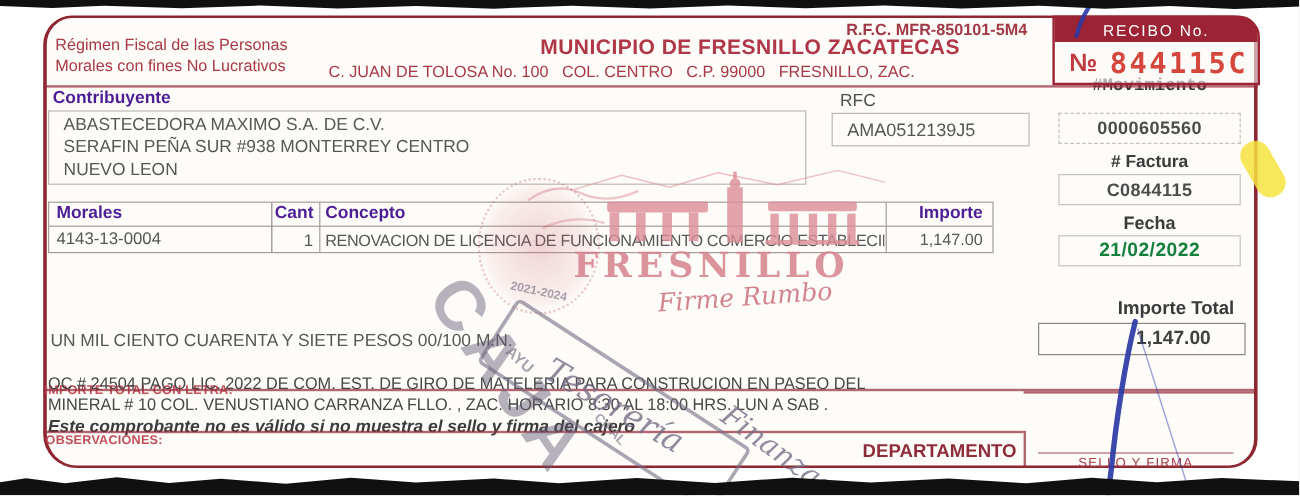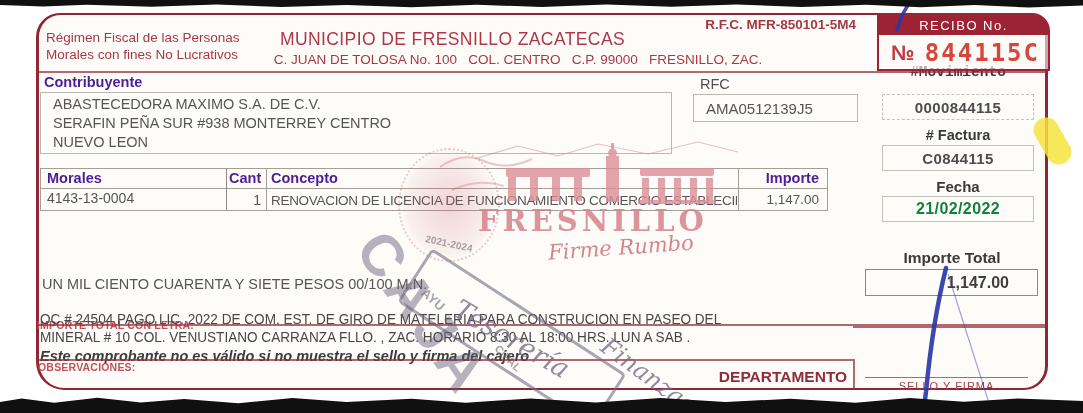--- a/index.html
+++ b/index.html
@@ -16,21 +16,21 @@
   .band{background:#101010;z-index:60;}
   
   #paper{left:36px;top:13px;width:1012px;height:377px;background:#fdfcf9;
     border:2px solid var(--dark-red);border-left-width:3px;border-right-width:3px;
     border-radius:24px 20px 24px 28px;}
   .rline{background:rgba(148,44,58,.72);height:2px;z-index:6;}
   .rvline{background:rgba(148,44,58,.72);width:2px;z-index:6;}
   .gbox{border:1px solid #bdb9b1;background:transparent;}
   
   .red-sm{color:var(--accent-red);font-size:13.5px;line-height:17px;}
-  .muni{color:#b03747;font-weight:normal;font-size:17.5px;letter-spacing:.4px;text-align:left;}
+  .muni{color:#b03747;font-weight:bold;font-size:17.5px;letter-spacing:.4px;text-align:right;}
   .addr{color:var(--accent-red);font-size:13.5px;text-align:center;white-space:pre;}
   .rfc-top{color:#a13a46;font-weight:bold;font-size:13.5px;text-align:right;}
   
   #badge{left:877px;top:13px;width:173px;height:58px;border:2px solid var(--badge-red);
     border-radius:0 18px 0 0;z-index:7;background:rgba(253,250,247,.6);}
   .badge-bar{height:20px;background:var(--badge-red);border-radius:0 13px 0 0;
     display:flex;align-items:center;justify-content:center;}
   .badge-bar span{color:#fff;font-weight:normal;font-size:13px;letter-spacing:1.5px;}
   .badge-num{height:36px;display:flex;align-items:center;justify-content:space-between;padding:0 8px 0 12px;}
   .no-sym{color:#c33b42;font-weight:bold;font-size:21px;}
@@ -98,34 +98,34 @@
       <div>NUEVO LEON</div>
     </div>
   </div>
   <div class="abs val" style="left:700px;top:76px;font-size:14.5px;color:#4f4f4f;">RFC</div>
   <div class="abs gbox" style="left:693px;top:94px;width:165px;height:28px;">
     <div class="val" style="padding-left:12px;line-height:27px;font-size:15px;">AMA0512139J5</div>
   </div>
 
   <div class="abs rcol-lbl" style="left:880px;top:64px;width:156px;font-family:Liberation Mono, monospace;">#Movimiento</div>
   <div class="abs rcol-box" style="left:882px;top:94px;width:152px;height:26px;border-style:dashed;">
-    <span>0000844115</span>
+    <span>0000605560</span>
   </div>
 
   <div class="abs rcol-lbl" style="left:880px;top:127px;width:156px;"># Factura</div>
   <div class="abs rcol-box" style="left:882px;top:145px;width:152px;height:26px;">
     <span>C0844115</span>
   </div>
 
   <div class="abs rcol-lbl" style="left:880px;top:178px;width:156px;font-size:15px;">Fecha</div>
   <div class="abs rcol-box" style="left:882px;top:196px;width:152px;height:26px;font-weight:bold;font-size:16px;color:#15803d;">
     <span>21/02/2022</span>
   </div>
 
-  <div class="abs rcol-lbl" style="left:866px;top:249px;width:172px;font-size:15.5px;">Importe Total</div>
+  <div class="abs rcol-lbl" style="left:894px;top:249px;width:172px;font-size:15.5px;">Importe Total</div>
   <div class="abs" style="left:865px;top:269px;width:173px;height:27px;border:1.5px solid #8d897f;
        display:flex;align-items:center;justify-content:flex-end;padding-right:28px;
        font-weight:bold;font-size:16px;color:#3f3f3f;">
     <span>1,147.00</span>
   </div>
 
   <div class="abs rline" style="left:853px;top:326px;width:192px;height:1.5px;"></div>
   <div class="abs rline" style="left:865px;top:377px;width:163px;height:1px;"></div>
   <div class="abs" style="left:865px;top:380px;width:163px;text-align:center;color:#a53c48;font-size:11px;letter-spacing:1px;">SELLO Y FIRMA</div>
 

